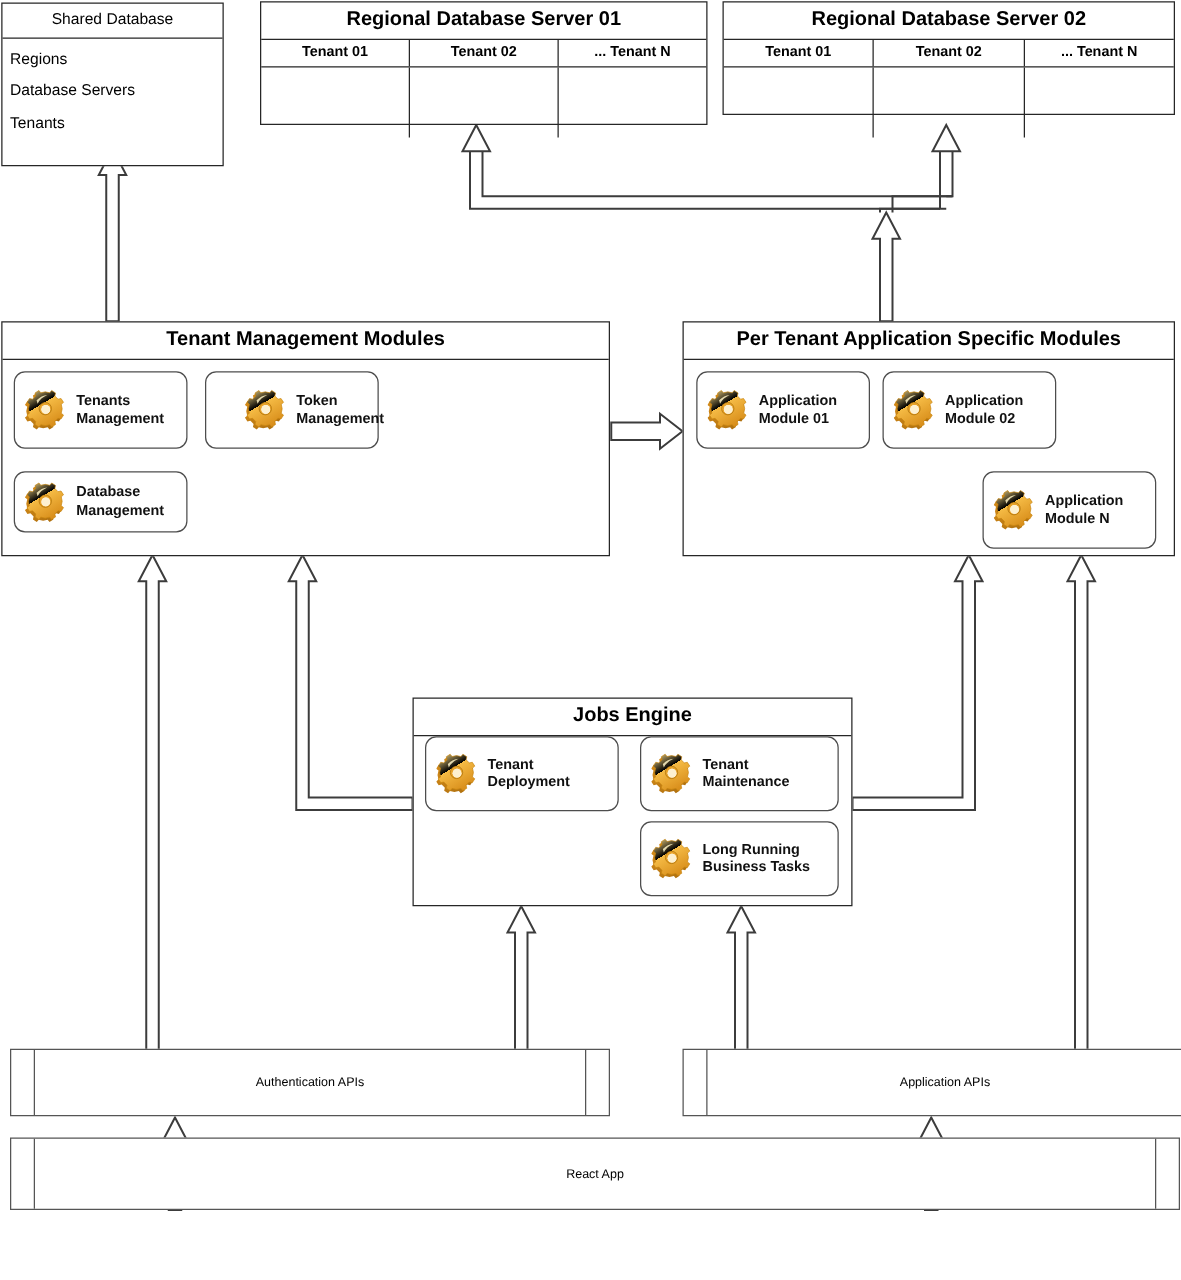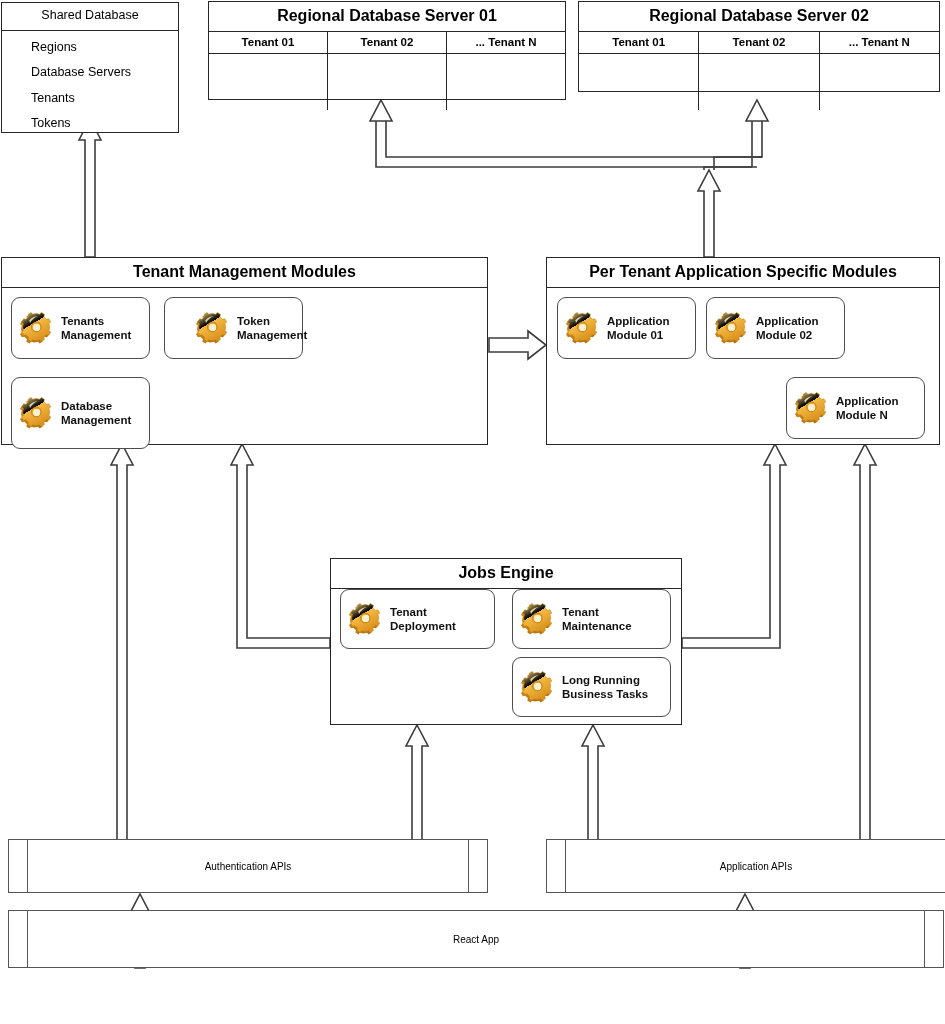--- a/index.html
+++ b/index.html
@@ -40,21 +40,20 @@
   }
   .box-title.plain {
     font-weight: normal;
     font-size: 12.5px;
     padding: 6px 2px 7px 2px;
   }
 
   
   .db-list {
     padding: 4px 0 0 0;
-    margin-left: 23px;
   }
   .db-row {
     font-size: 12.5px;
     color: #000000;
     padding: 5px 0 6px 6px;
     line-height: 1.15;
   }
 
   
   .tenant-head {
@@ -218,21 +217,20 @@
 
     <polygon points="745,894 756,915 750,915 750,968 740,968 740,915 734,915"></polygon>
   </svg>
 
   <div class="box" style="left:1px; top:2px; width:178px; height:131px;">
     <div class="box-title plain">Shared Database</div>
     <div class="db-list">
       <div class="db-row">Regions</div>
       <div class="db-row">Database Servers</div>
       <div class="db-row">Tenants</div>
-      <div class="db-row">Tokens</div>
     </div>
   </div>
 
   <div class="box" style="left:208px; top:1px; width:358px; height:99px;">
     <div class="box-title">Regional Database Server 01</div>
     <div class="tenant-head">
       <div>Tenant 01</div>
       <div>Tenant 02</div>
       <div>... Tenant N</div>
     </div>
@@ -270,21 +268,21 @@
   </div>
 
   <div class="chip" style="left:164px; top:297px; width:139px; height:62px;padding-left:31px;">
     <svg class="gear" viewBox="0 0 42 44">
         <use href="#gear-symbol"></use>
       </svg>
     <span class="chip-label">Token
 Management</span>
   </div>
 
-  <div class="chip" style="left:11px; top:377px; width:139px; height:72px;">
+  <div class="chip" style="left:11px; top:377px; width:139px; height:49px;">
     <svg class="gear" viewBox="0 0 42 44">
         <use href="#gear-symbol"></use>
       </svg>
     <span class="chip-label">Database
 Management</span>
   </div>
 
   <div class="box" style="left:546px; top:257px; width:394px; height:188px;">
     <div class="box-title">Per Tenant Application Specific Modules</div>
   </div>

